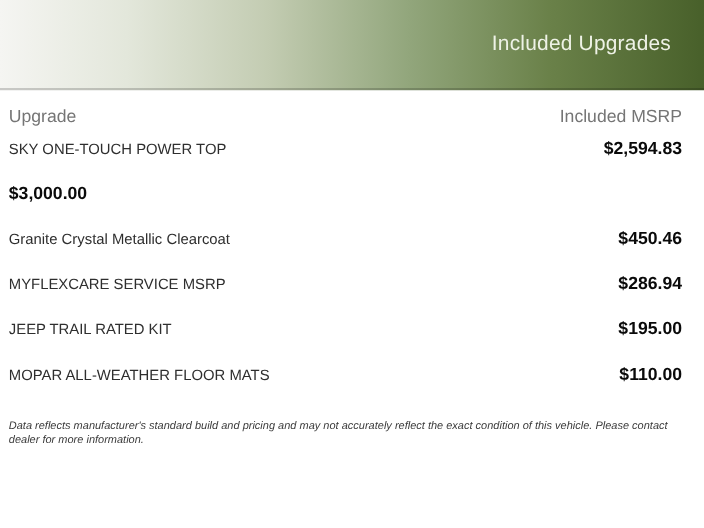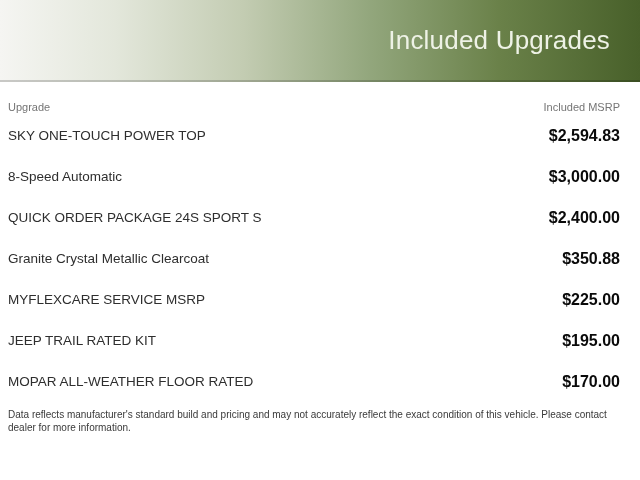--- a/index.html
+++ b/index.html
@@ -20,36 +20,36 @@
       #f5f5f2 0%, #e3e7db 18%, #c3ccb2 38%,
       #92a67c 58%, #6a8149 78%, #48602a 100%);
     border-bottom: 2px solid rgba(0,0,0,0.18);
     display: flex;
     align-items: center;
     justify-content: flex-end;
     padding-right: 30px;
   }
   .banner-title {
     color: #eef2e6;
-    font-size: 26px;
+    font-size: 19px;
     font-weight: 400;
     letter-spacing: 0.2px;
   }
   .content {
     padding: 0 20px 0 8px;
   }
   .table-header {
     display: flex;
     justify-content: space-between;
     align-items: center;
     padding-top: 16px;
     height: 33px;
   }
   .table-header span {
-    font-size: 11px;
+    font-size: 16px;
     color: #757575;
   }
   .row {
     display: flex;
     justify-content: space-between;
     align-items: center;
     height: 41px;
   }
   .row .name {
     font-size: 13.5px;
@@ -57,22 +57,23 @@
     white-space: nowrap;
     text-align: right;
   }
   .row .price {
     font-size: 16px;
     font-weight: 700;
     color: #0a0a0a;
     white-space: nowrap;
   }
   .disclaimer {
-    margin-top: 6px;
+    margin-top: 20px;
     font-size: 10px;
+    font-style: italic;
     color: #3a3a3a;
     line-height: 1.3;
   }
 </style>
 </head>
 <body>
 
 <div class="page">
 
   <div class="banner">
@@ -84,40 +85,35 @@
     <div class="table-header">
       <span>Upgrade</span>
       <span>Included MSRP</span>
     </div>
 
     <div class="row">
       <span class="name">SKY ONE-TOUCH POWER TOP</span>
       <span class="price">$2,594.83</span>
     </div>
     <div class="row">
-      <span class="name">8-Speed Automatic</span>
       <span class="price">$3,000.00</span>
     </div>
     <div class="row">
-      <span class="name">QUICK ORDER PACKAGE 24S SPORT S</span>
-      <span class="price">$2,400.00</span>
-    </div>
-    <div class="row">
       <span class="name">Granite Crystal Metallic Clearcoat</span>
-      <span class="price">$350.88</span>
+      <span class="price">$450.46</span>
     </div>
     <div class="row">
       <span class="name">MYFLEXCARE SERVICE MSRP</span>
-      <span class="price">$225.00</span>
+      <span class="price">$286.94</span>
     </div>
     <div class="row">
       <span class="name">JEEP TRAIL RATED KIT</span>
       <span class="price">$195.00</span>
     </div>
     <div class="row">
-      <span class="name">MOPAR ALL-WEATHER FLOOR RATED</span>
-      <span class="price">$170.00</span>
+      <span class="name">MOPAR ALL-WEATHER FLOOR MATS</span>
+      <span class="price">$110.00</span>
     </div>
 
     <div class="disclaimer">Data reflects manufacturer's standard build and pricing and may not accurately reflect the exact condition of this vehicle. Please contact dealer for more information.</div>
 
   </div>
 </div>
 
 </body></html>

